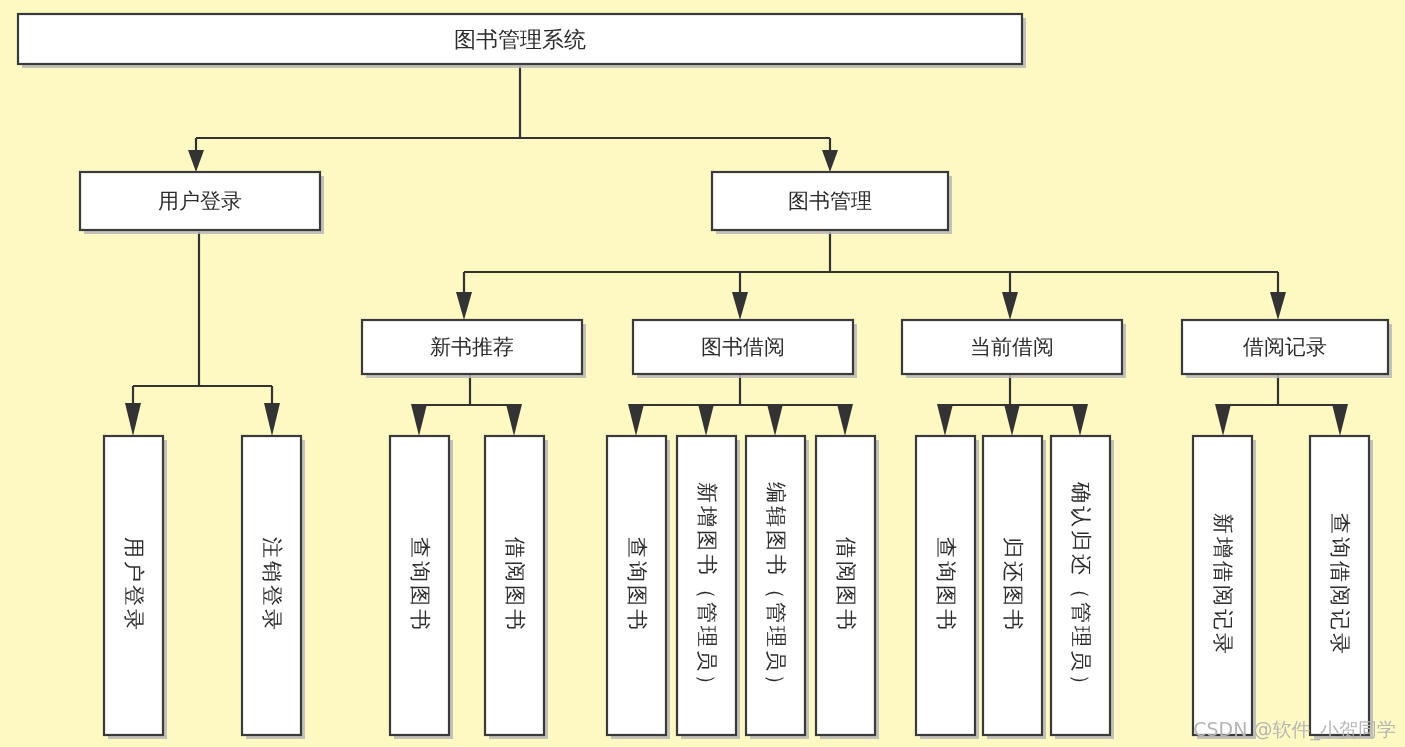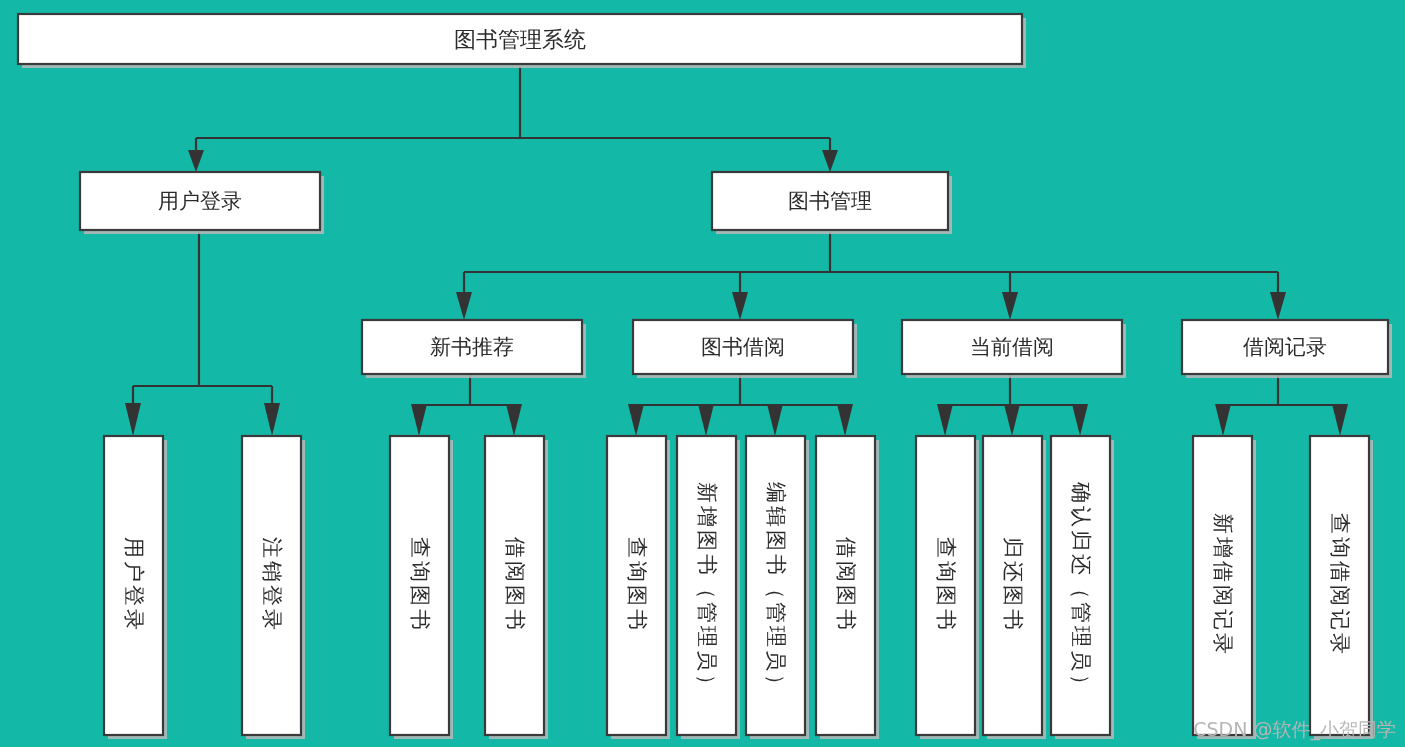--- a/index.html
+++ b/index.html
@@ -8,21 +8,21 @@
     padding: 0;
     background: #ffffff;
   }
   body {
     font-family: "DejaVu Sans", "Liberation Sans", sans-serif;
   }
   #diagram-root {
     position: relative;
     width: 1405px;
     height: 747px;
-    background: #14b8a6;
+    background: #fef9c3;
     overflow: hidden;
   }
   svg.diagram-canvas {
     position: absolute;
     top: 0;
     left: 0;
     width: 1405px;
     height: 747px;
     display: block;
   }

